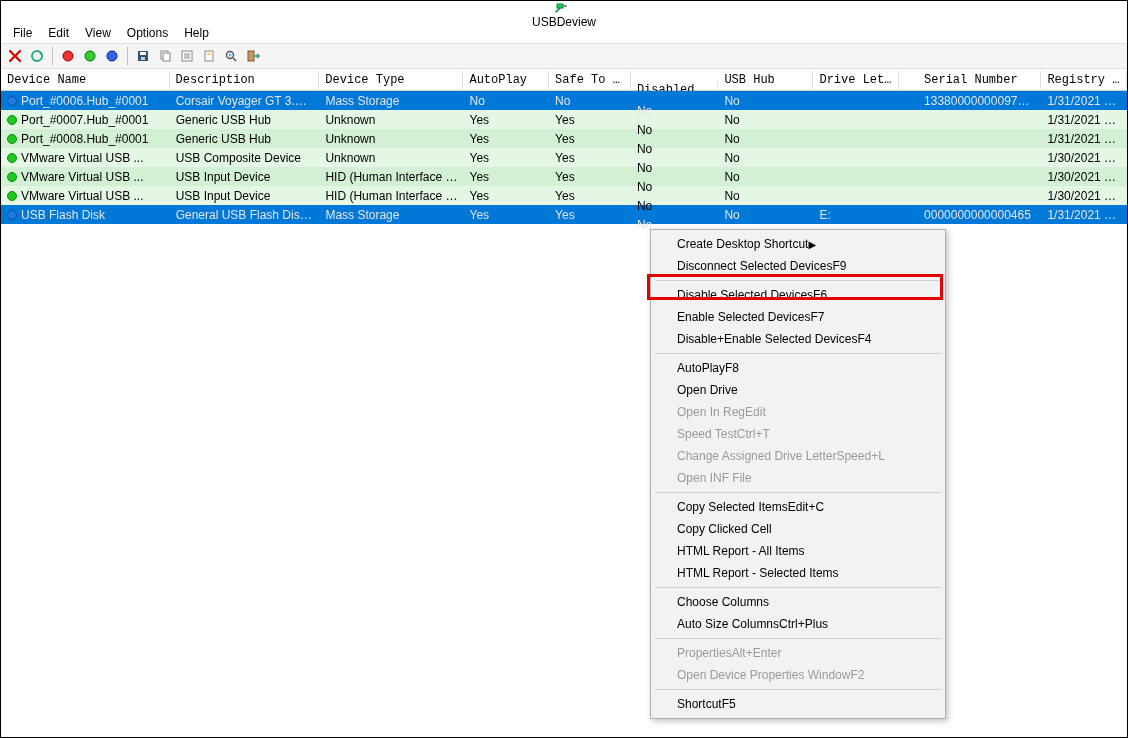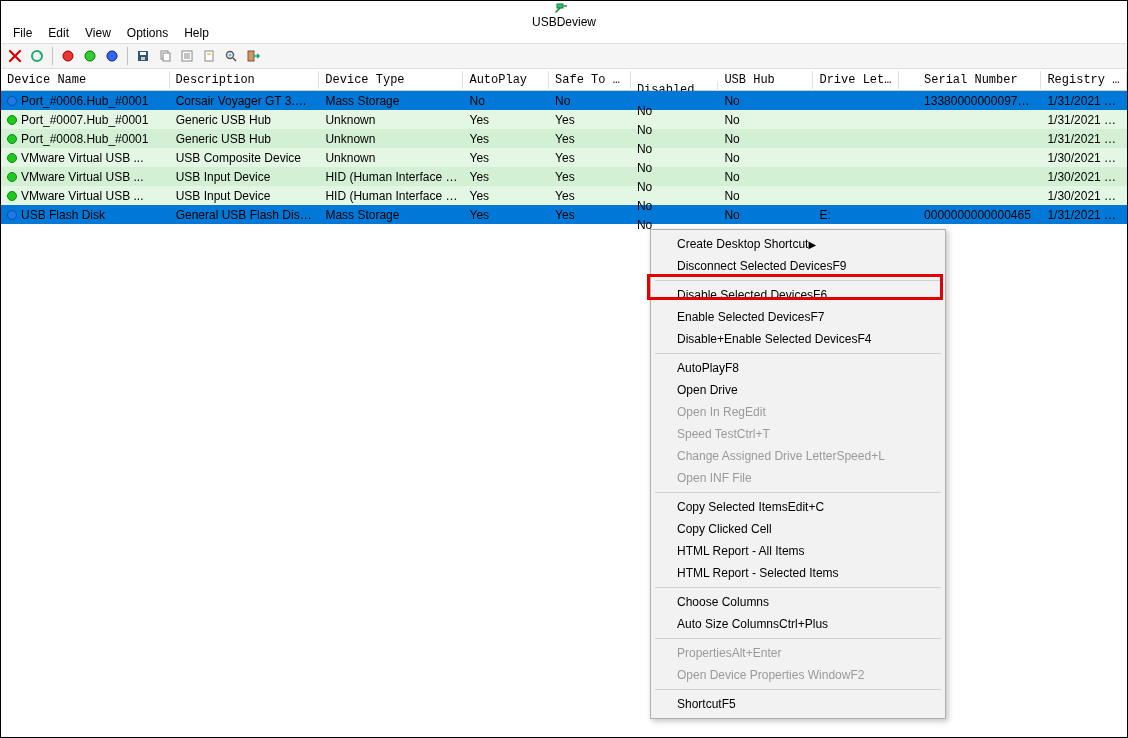--- a/index.html
+++ b/index.html
@@ -99,21 +99,21 @@
     font-size: 12px;
   }
   .row .cell {
     padding: 1px 6px;
     white-space: nowrap;
     overflow: hidden;
     text-overflow: ellipsis;
   }
   .row.green-odd { background: #e4f7e4; }
   .row.green-even { background: #d4f0d4; }
-  .row.selected { background: #0078d7; color: #000000; }
+  .row.selected { background: #0078d7; color: #e5e5e5; }
   .status-dot {
     display: inline-block;
     width: 10px; height: 10px;
     border-radius: 50%;
     margin-right: 4px;
     vertical-align: middle;
     flex-shrink:0;
   }
   .dot-green { background: #1ec81e; border:1px solid #0a8f0a;}
   .dot-blue  { background: #1e78e6; border:1px solid #0a4fa0;}

